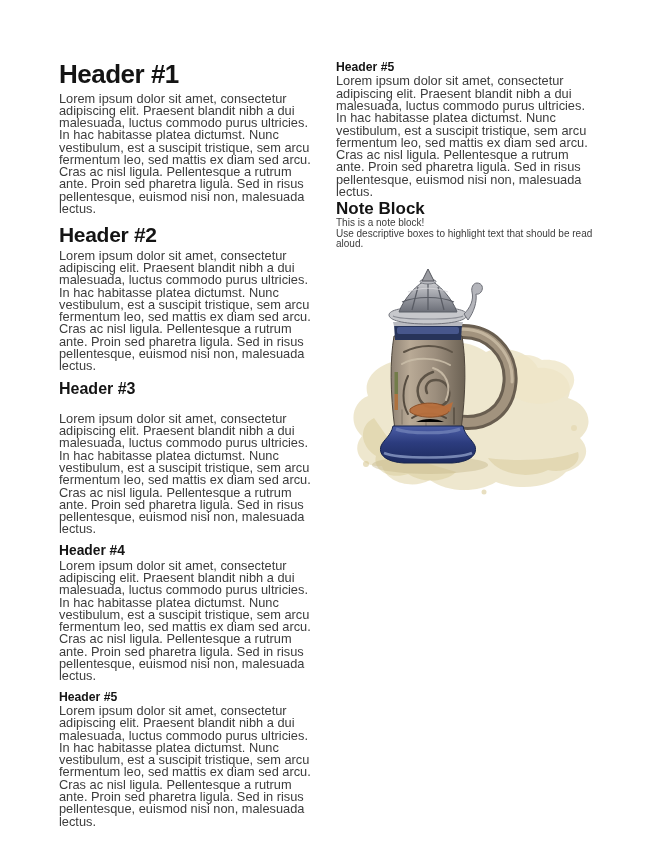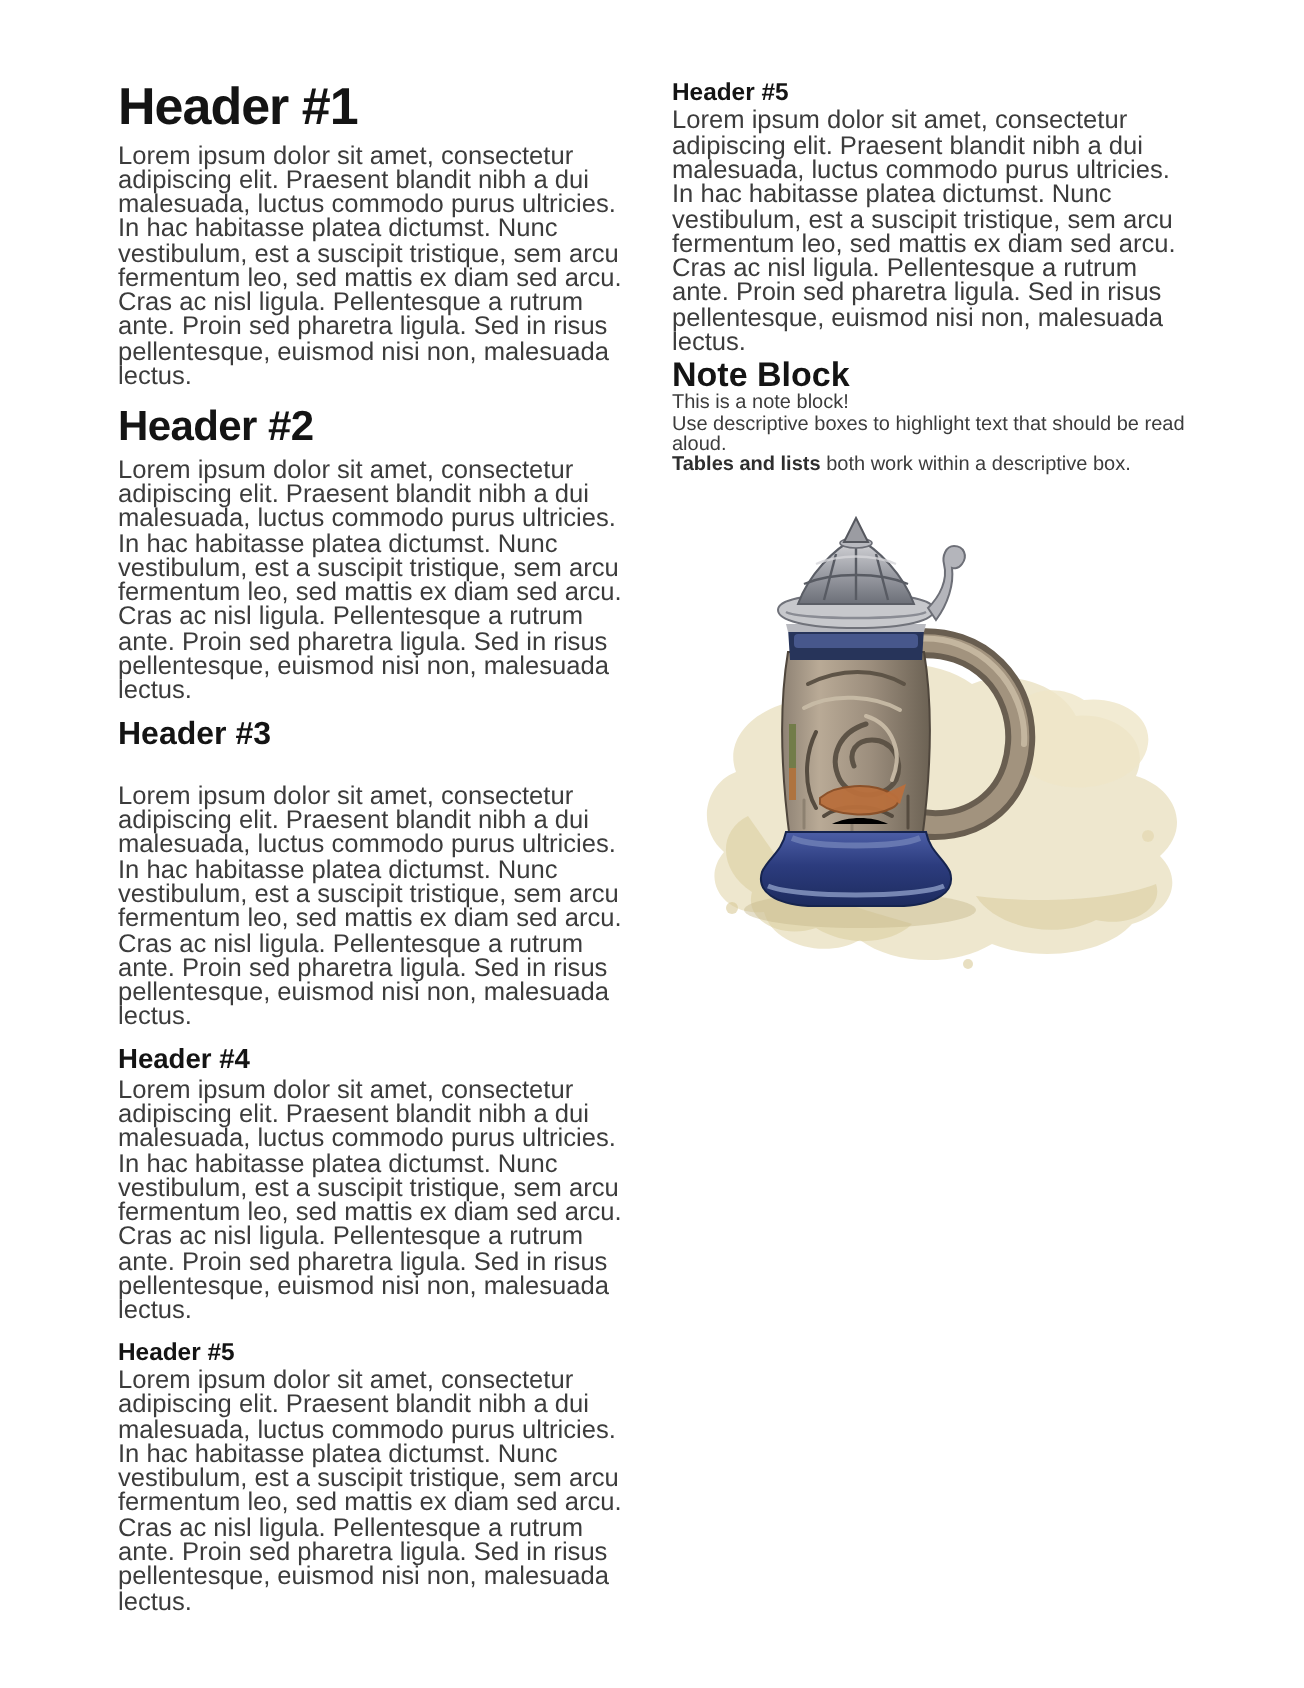--- a/index.html
+++ b/index.html
@@ -1,21 +1,21 @@
 <!DOCTYPE html>
 <html><head>
 <meta charset="utf-8">
 <style>
   * { box-sizing: border-box; }
   html, body { margin: 0; padding: 0; background: #ffffff; }
   .page {
     width: 652px; height: 844px; background: #ffffff;
     font-family: "Liberation Sans", sans-serif;
     display: flex; gap: 25px;
-    padding: 40px 58px 0 59px;
+    padding: 61px 58px 0 59px;
     overflow: hidden;
   }
   .col { display: block; }
   .col-left  { width: 252px; flex: 0 0 252px; }
   .col-right { width: 258px; flex: 0 0 258px; }
 
   h1, h2, h3, h4, h5 { color: #141414; font-weight: 700; line-height: 1.02; }
   h1 { font-size: 26px;   margin: 0 0 5px 0; letter-spacing: -0.5px; }
   h2 { font-size: 21px;   margin: 9px 0 4px 0; letter-spacing: -0.3px; }
   h3 { font-size: 16px;   margin: 8px 0 16px 0; }
@@ -71,21 +71,20 @@
     <section>
       <h5 class="top">Header #5</h5>
       <p class="body-text">Lorem ipsum dolor sit amet, consectetur adipiscing elit. Praesent blandit nibh a dui malesuada, luctus commodo purus ultricies. In hac habitasse platea dictumst. Nunc vestibulum, est a suscipit tristique, sem arcu fermentum leo, sed mattis ex diam sed arcu. Cras ac nisl ligula. Pellentesque a rutrum ante. Proin sed pharetra ligula. Sed in risus pellentesque, euismod nisi non, malesuada lectus.</p>
     </section>
 
     <p class="note-title">Note Block</p>
     <p class="note-body">This is a note block!</p>
 
     <p class="note-body">Use descriptive boxes to highlight text that should be read aloud.</p>
 
-    <p class="note-body"><strong>Tables and lists</strong><span> both work within a descriptive box.</span></p>
 
     <div class="illustration">
       <svg width="262" height="235" viewBox="0 0 262 235" role="img" aria-label="Watercolor illustration of a German beer stein with pewter lid, carved taupe ceramic body, blue bands and a tan watercolor wash background">
         <defs>
           <linearGradient id="gBody" x1="0" y1="0" x2="1" y2="0">
             <stop offset="0" stop-color="#8e8274"></stop>
             <stop offset="0.25" stop-color="#b9aa96"></stop>
             <stop offset="0.6" stop-color="#9c8e7d"></stop>
             <stop offset="1" stop-color="#6c6254"></stop>
           </linearGradient>

